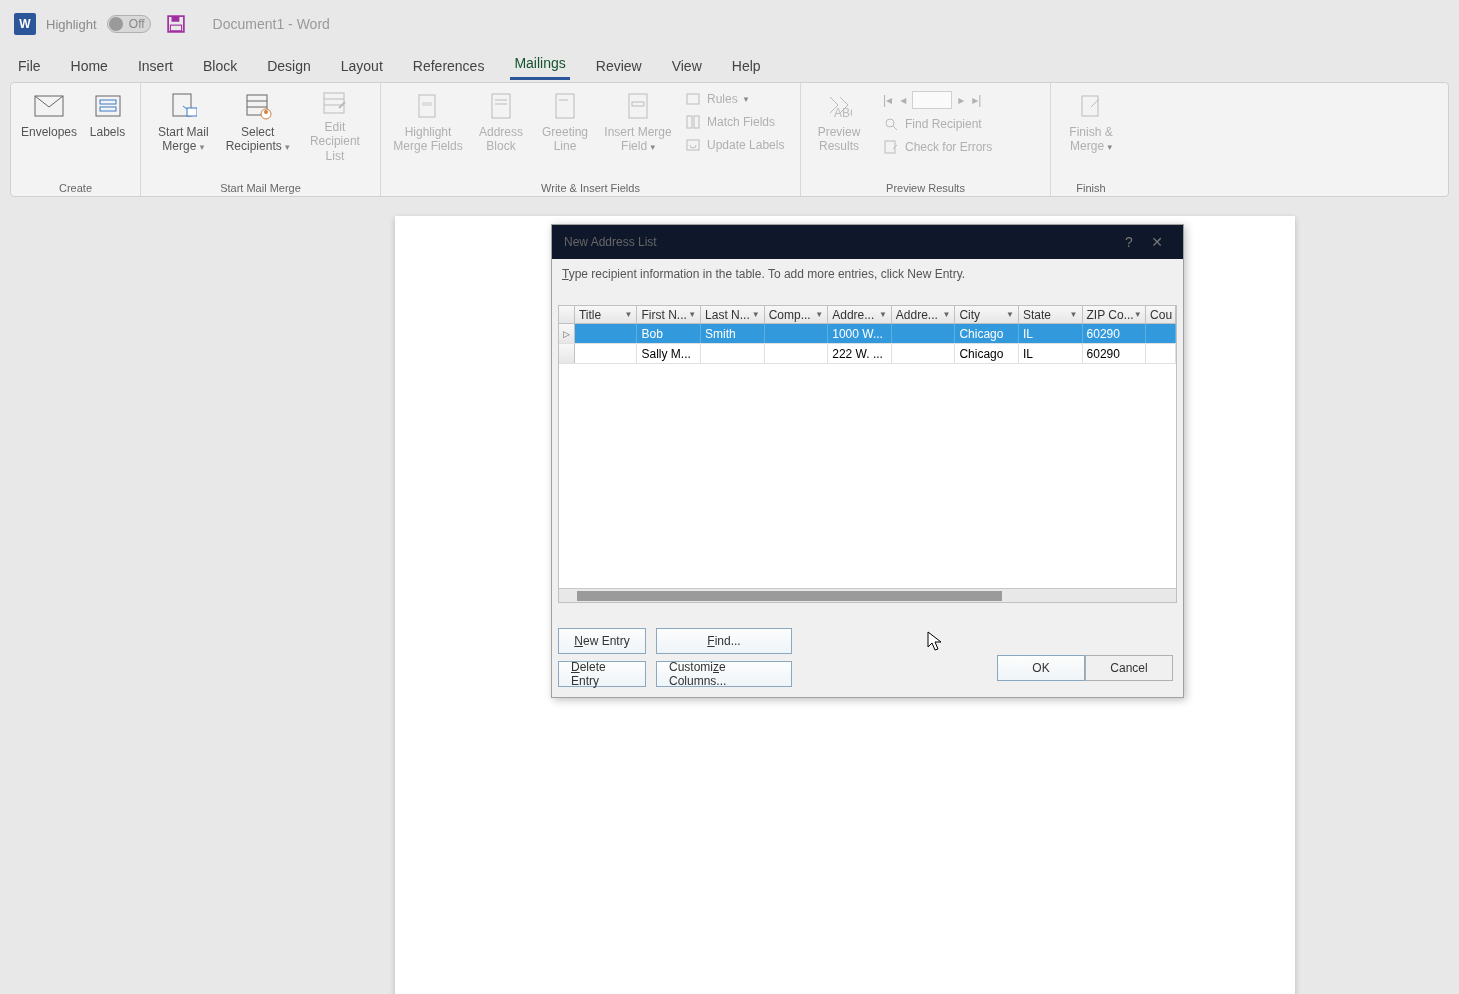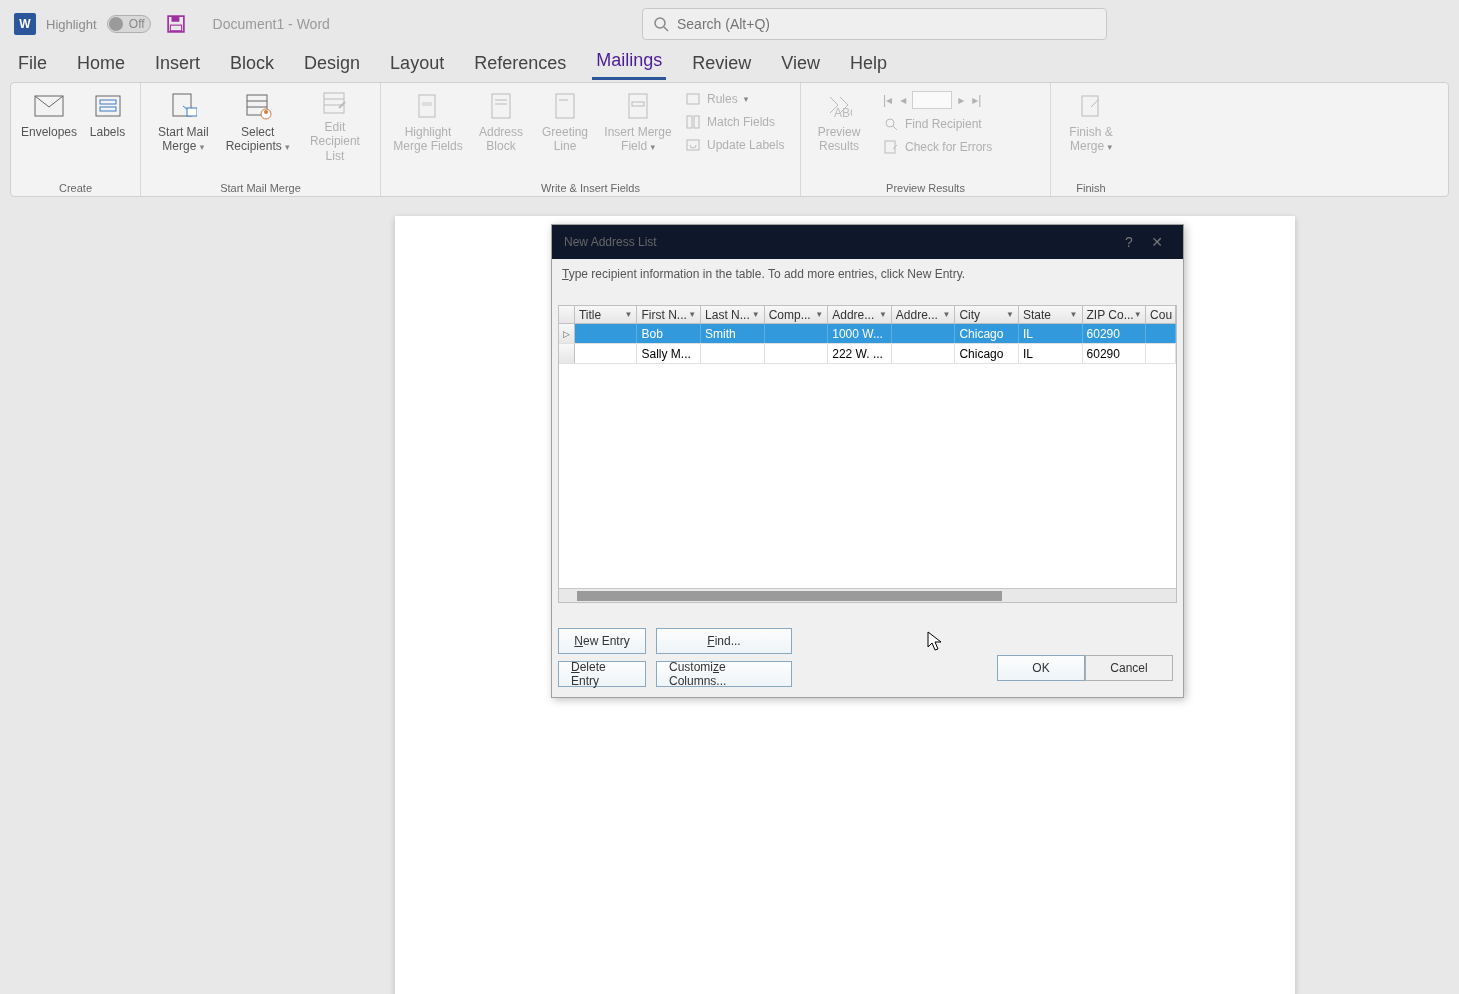--- a/index.html
+++ b/index.html
@@ -13,22 +13,22 @@
 .autosave-knob{width:14px;height:14px;background:#9a9a9a;border-radius:50%}
 .autosave-off{position:absolute;right:5px;font-size:12px;color:#888}
 .save-icon{width:18px;height:18px;margin:0 6px}
 .doc-title{color:#9a9a9a;font-size:14px;margin-left:12px}
 .searchbox{margin-left:auto;margin-right:auto;width:465px;height:32px;border:1px solid #c8c8c8;border-radius:4px;background:#efefef;display:flex;align-items:center;padding:0 10px;gap:8px;position:absolute;left:642px;top:8px}
 .searchbox input{border:none;background:transparent;flex:1;font-size:14px;color:#666;outline:none}
 .search-icon{color:#888}
 
 
 .tabs{height:32px;background:#e8e8e8;display:flex;align-items:flex-end;padding:0 14px;gap:22px}
-.tab{padding:6px 4px;font-size:18px;color:#444;cursor:pointer}
-.tab.active{color:#4c1d95;border-bottom:3px solid #2b579a;font-weight:400}
+.tab{padding:6px 4px;font-size:14px;color:#444;cursor:pointer}
+.tab.active{color:#14532d;border-bottom:3px solid #2b579a;font-weight:400}
 
 
 .ribbon{background:#f3f3f3;border:1px solid #d0d0d0;border-radius:4px;margin:2px 10px 0 10px;height:115px;display:flex}
 .group{border-right:1px solid #d8d8d8;padding:4px 8px 0 8px;display:flex;flex-direction:column;position:relative}
 .group-row{display:flex;align-items:flex-start;gap:4px;flex:1}
 .group-label{text-align:center;font-size:11px;color:#666;padding:2px 0}
 .bigbtn{display:flex;flex-direction:column;align-items:center;justify-content:flex-start;text-align:center;width:60px;height:78px;padding:2px;color:#555;line-height:1.2;font-size:12px;cursor:pointer}
 .bigbtn.disabled{color:#b0b0b0}
 .bigbtn-icon{height:34px;display:flex;align-items:center;justify-content:center;margin-bottom:2px}
 .vlist{display:flex;flex-direction:column;gap:3px;padding-top:2px}
@@ -84,27 +84,20 @@
   <div class="autosave-toggle">
     <div class="autosave-knob"></div>
     <span class="autosave-off">Off</span>
   </div>
   <svg class="save-icon" viewBox="0 0 16 16">
       <rect x="1" y="1" width="14" height="14" fill="none" stroke="#a030a0" stroke-width="1.5"></rect>
       <rect x="4" y="1" width="7" height="5" fill="#a030a0"></rect>
       <rect x="3" y="9" width="10" height="5" fill="none" stroke="#a030a0"></rect>
     </svg>
   <span class="doc-title">Document1  -  Word</span>
-  <div class="searchbox">
-    <svg width="16" height="16" class="search-icon">
-        <circle cx="7" cy="7" r="5" fill="none" stroke="#888" stroke-width="1.5"></circle>
-        <line x1="11" y1="11" x2="15" y2="15" stroke="#888" stroke-width="1.5"></line>
-      </svg>
-    <input placeholder="Search (Alt+Q)" style="">
-  </div>
 </div>
 
 <div class="tabs">
   <div class="tab">File</div>
   <div class="tab">Home</div>
   <div class="tab">Insert</div>
   <div class="tab">Block</div>
   <div class="tab">Design</div>
   <div class="tab">Layout</div>
   <div class="tab">References</div>

